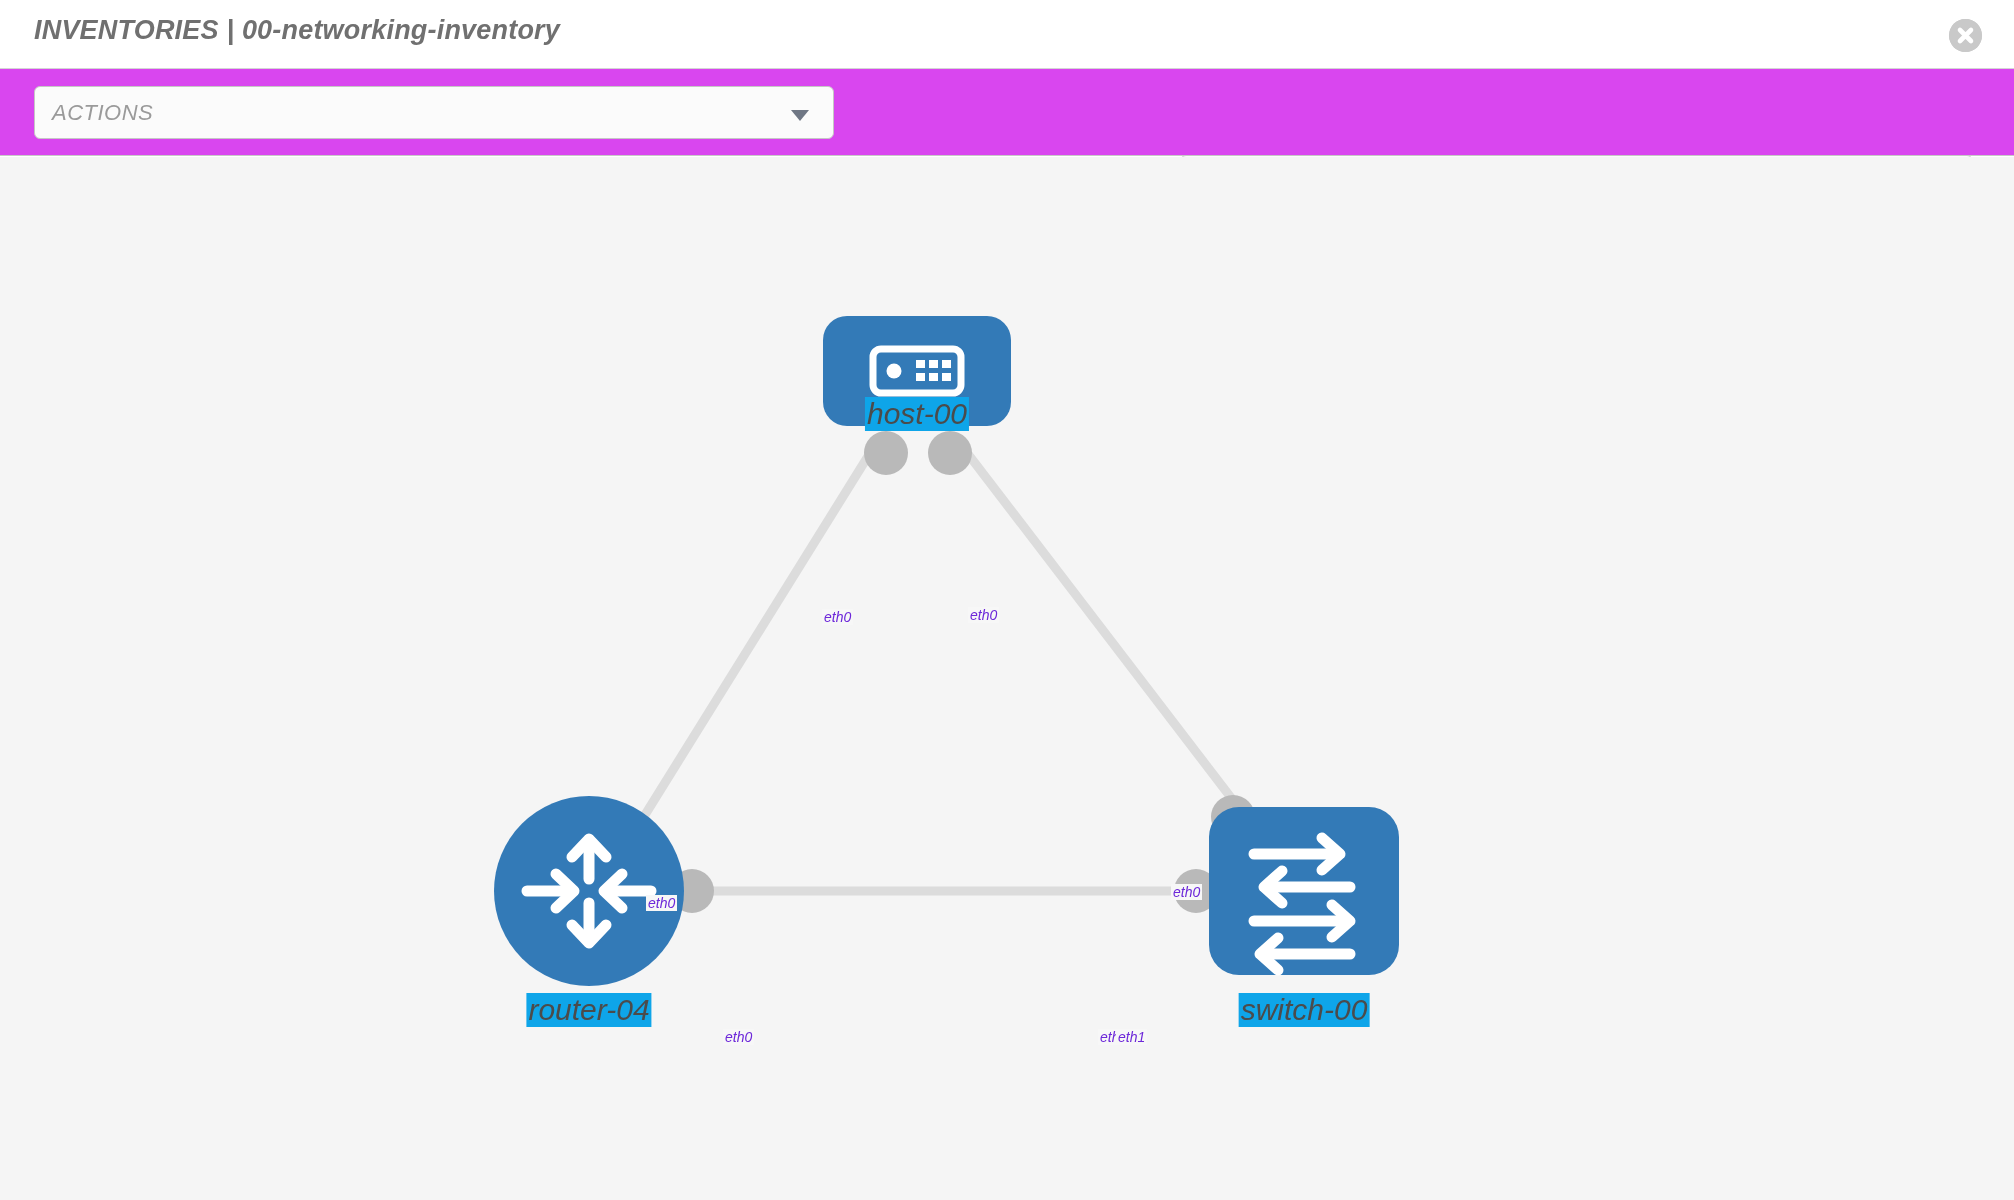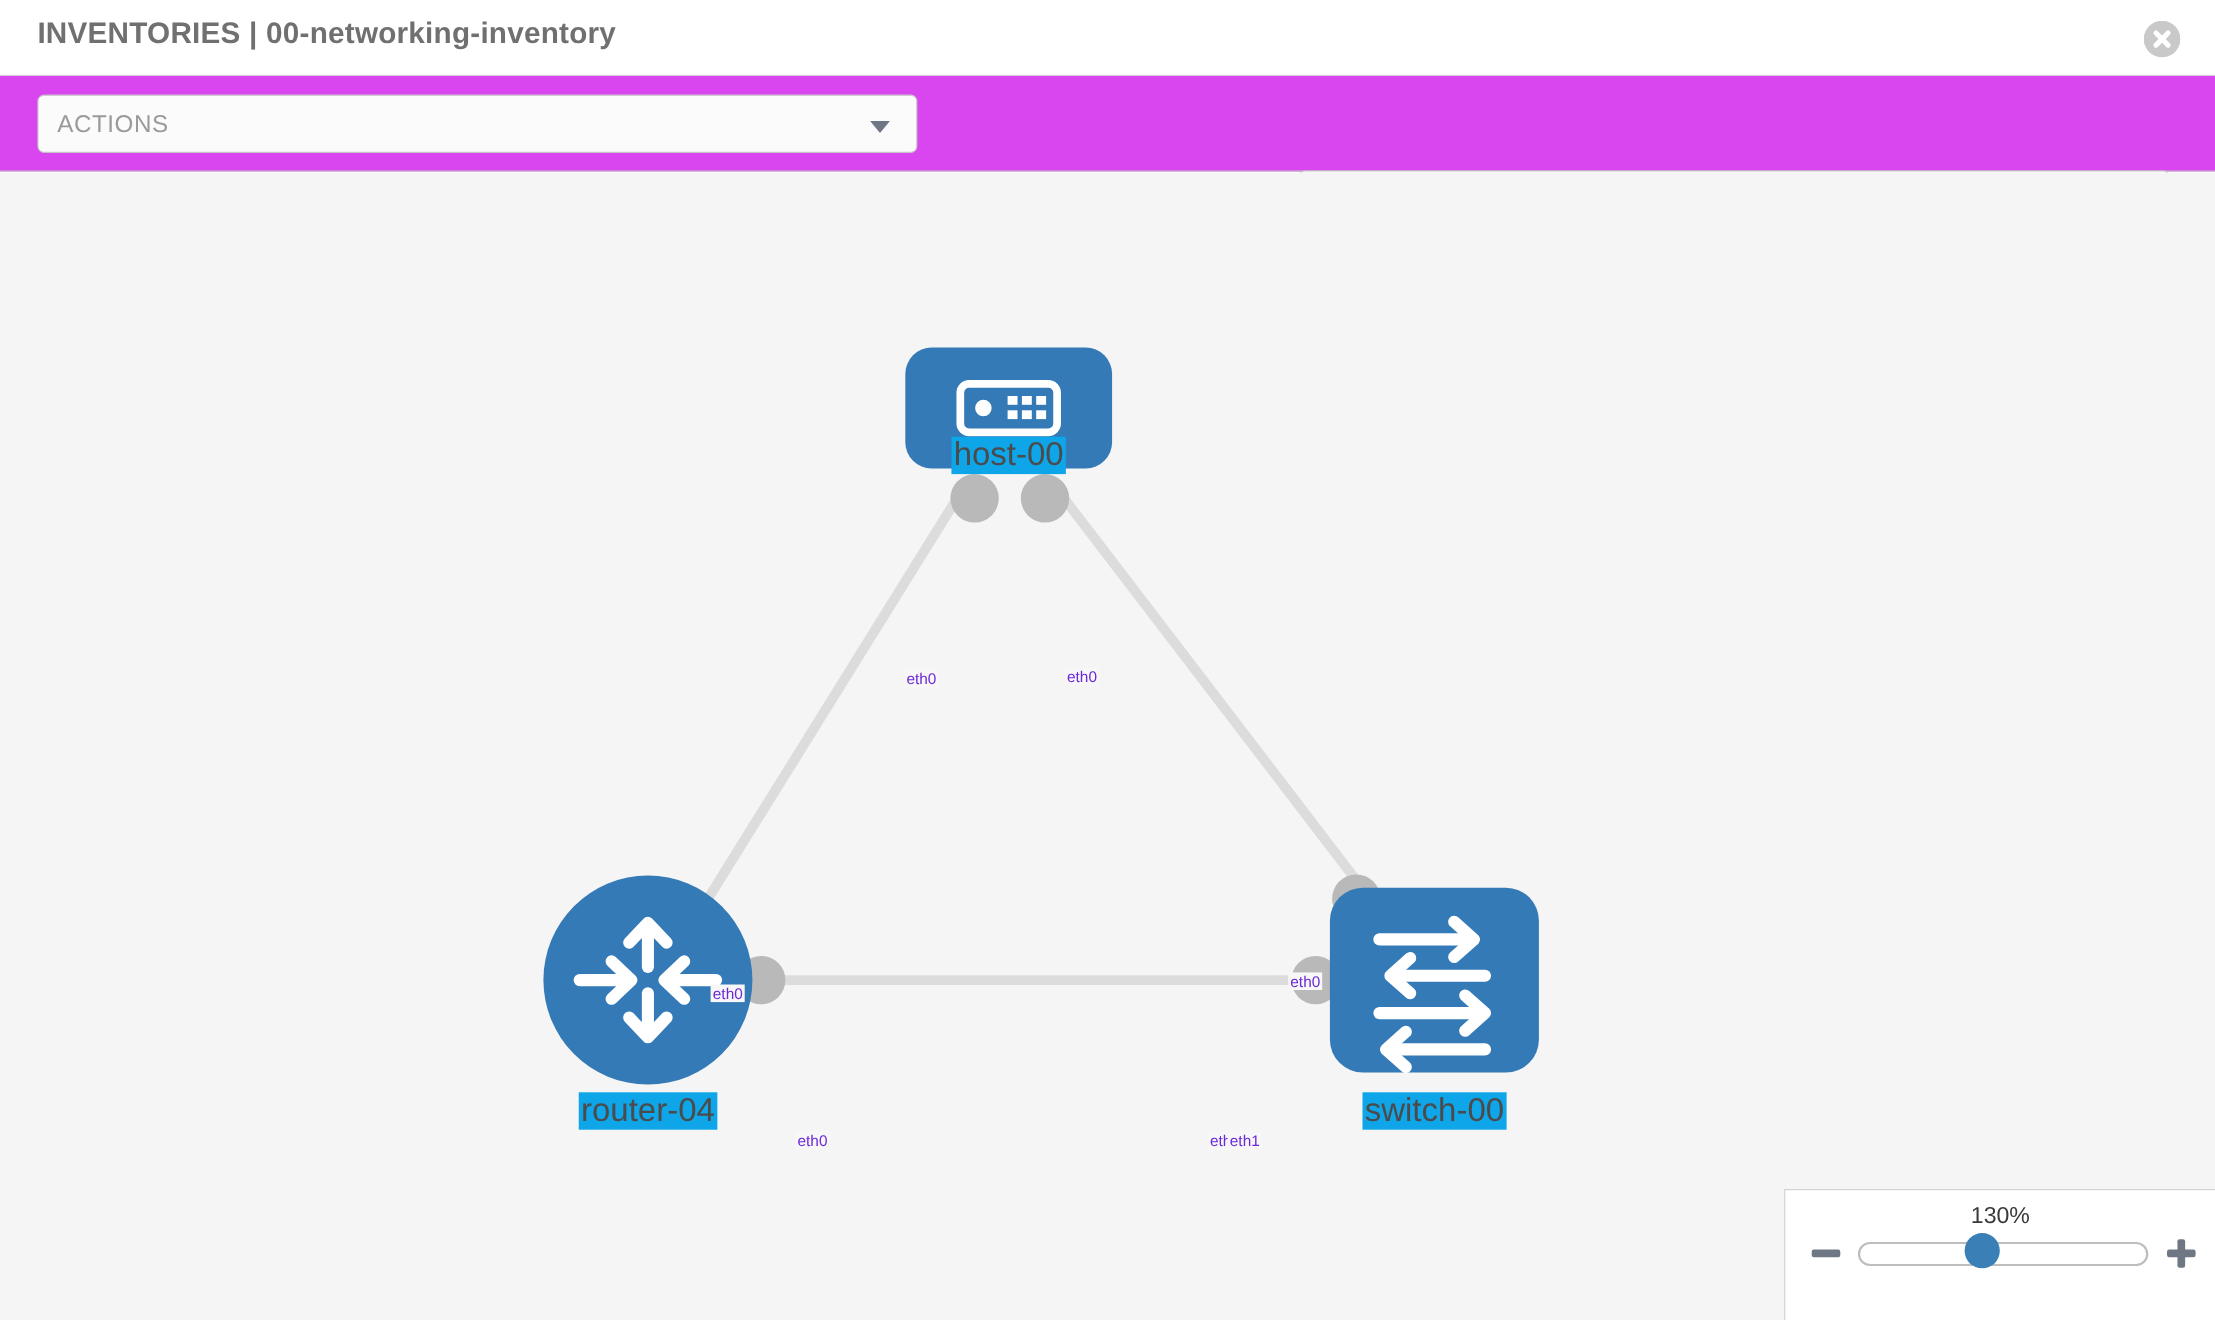--- a/index.html
+++ b/index.html
@@ -9,20 +9,21 @@
     width: 2014px; height: 1200px;
     overflow: hidden;
     background: #ffffff;
     font-family: "Liberation Sans", sans-serif;
   }
   #app {
     position: relative;
     width: 2014px;
     height: 936px;
     background: #ffffff;
+    font-style: italic;
   }
 
   
   .header {
     position: absolute;
     left: 0; top: 0;
     width: 2014px; height: 69px;
     background: #ffffff;
     border-bottom: 1px solid #d4d4d4;
   }
@@ -301,33 +302,14 @@
     <div class="edge-label" style="left:822px; top:452px;">eth0</div>
     <div class="edge-label" style="left:968px; top:450px;">eth0</div>
     <div class="edge-label" style="left:646px; top:738px;">eth0</div>
     <div class="edge-label" style="left:1171px; top:727px;">eth0</div>
     <div class="edge-label" style="left:723px; top:872px;">eth0</div>
     <div class="edge-label" style="left:1098px; top:872px;">eth0</div>
     <div class="edge-label" style="left:1116px; top:872px;">eth1</div>
 
   </div>
 
-  <div class="zoom-panel">
-    <div class="zoom-pct">130%</div>
-
-    <div class="zoom-minus">
-      <svg width="30" height="30" viewBox="0 0 30 30" aria-hidden="true">
-        <rect x="2" y="12" width="26" height="7" rx="2" fill="#6f7784"></rect>
-      </svg>
-    </div>
-
-    <div class="zoom-track"></div>
-    <div class="zoom-thumb"></div>
-
-    <div class="zoom-plus">
-      <svg width="30" height="30" viewBox="0 0 30 30" aria-hidden="true">
-        <rect x="2" y="12" width="26" height="7" rx="2" fill="#6f7784"></rect>
-        <rect x="11.5" y="2.5" width="7" height="26" rx="2" fill="#6f7784"></rect>
-      </svg>
-    </div>
-  </div>
 
 </div>
 
 </body></html>

